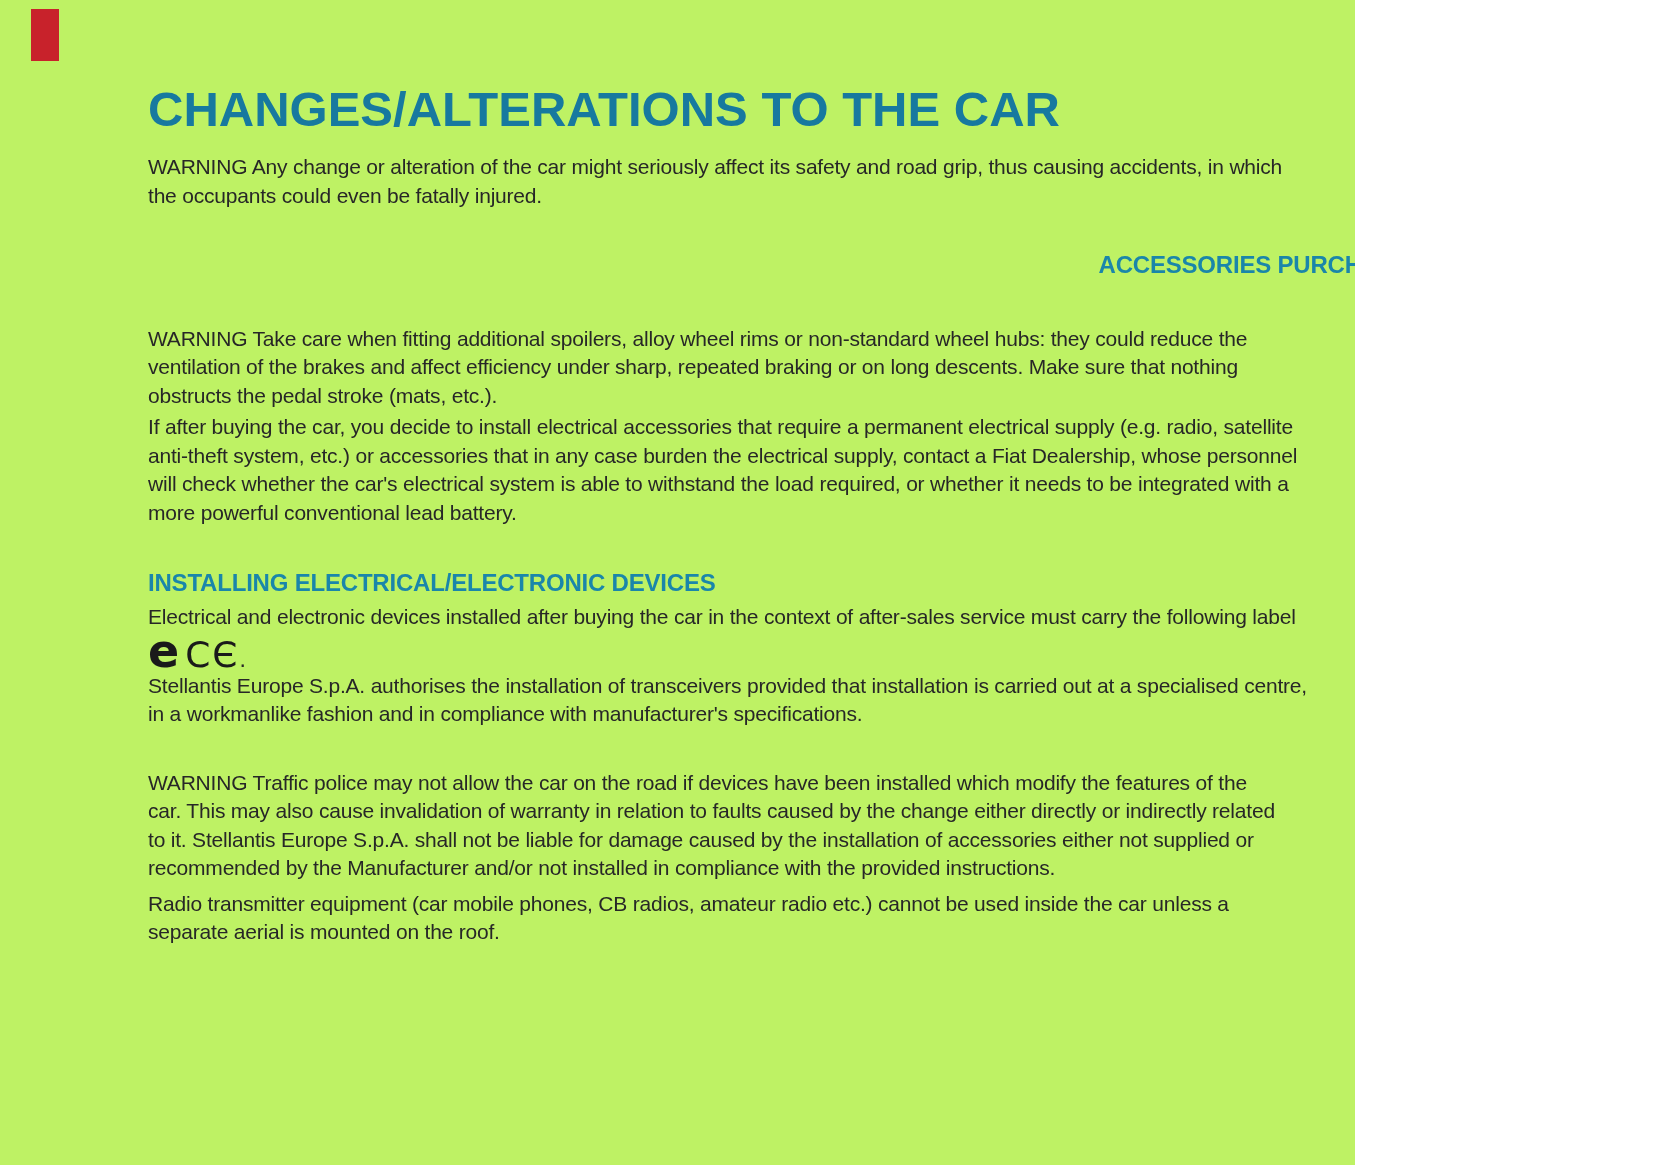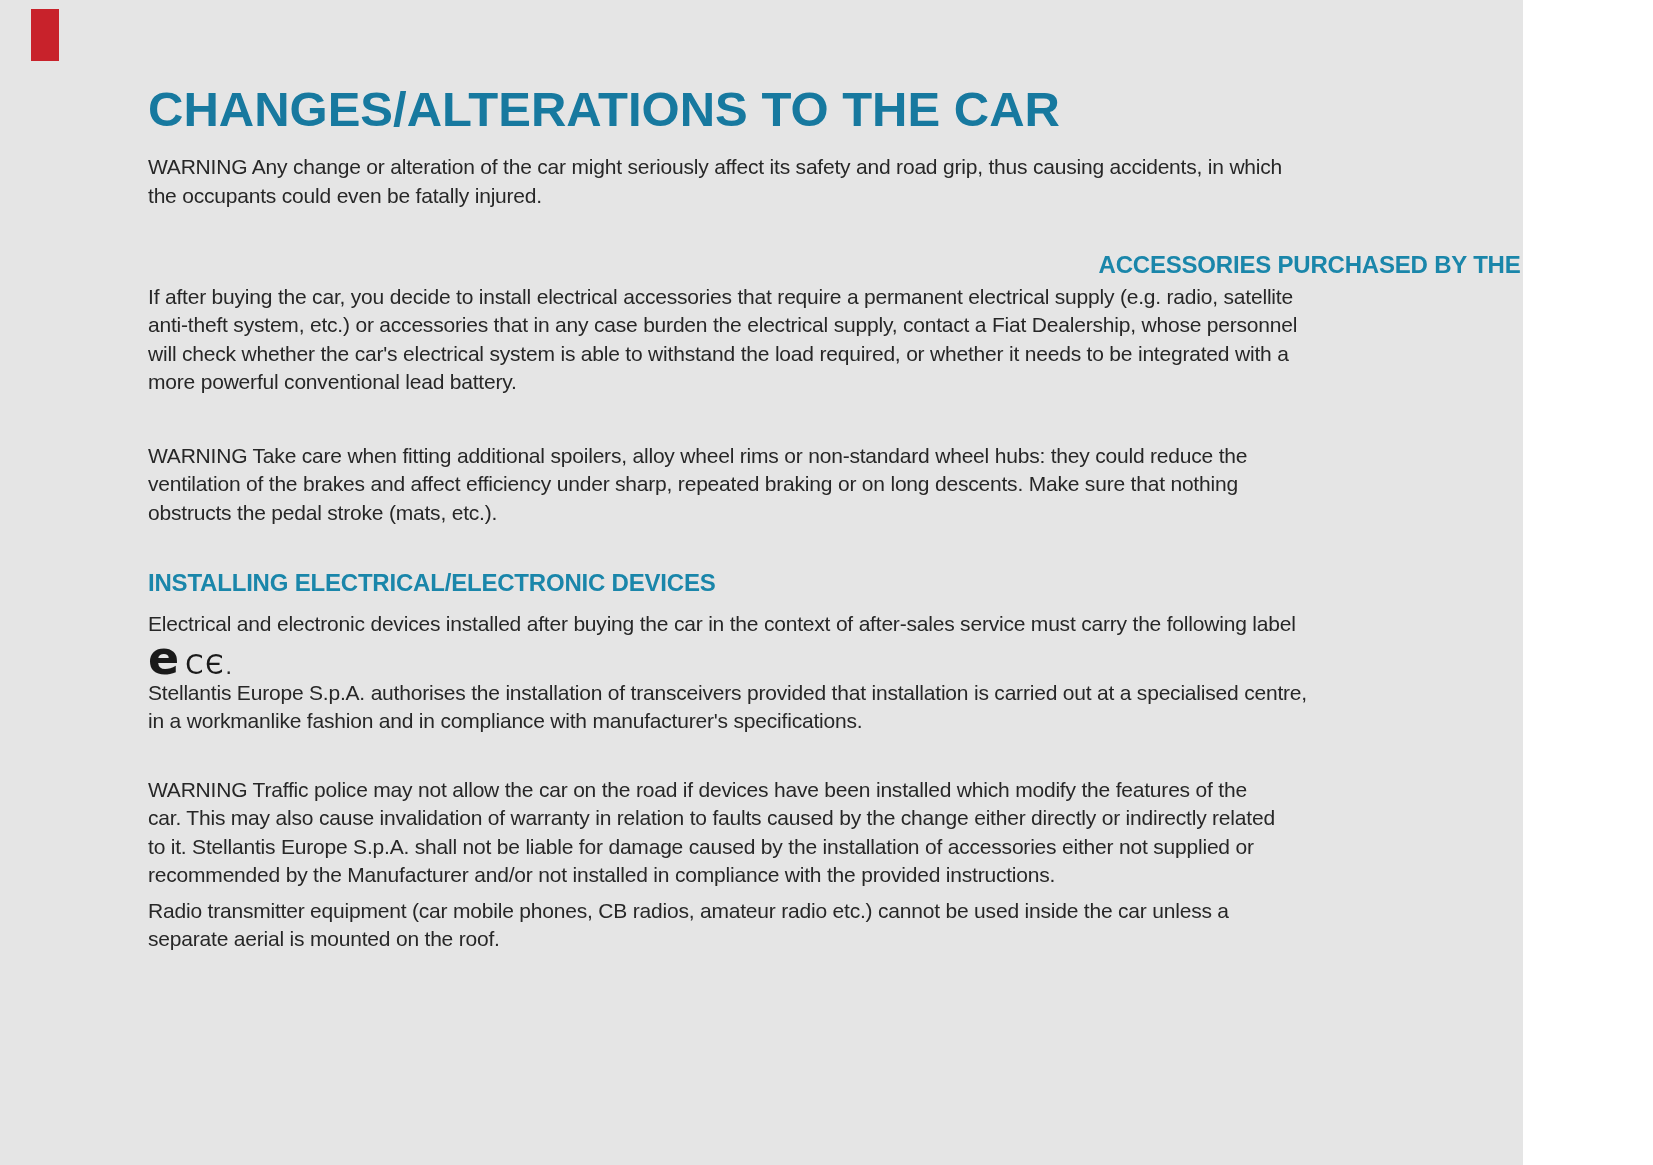--- a/index.html
+++ b/index.html
@@ -2,23 +2,23 @@
 <html><head>
 <meta charset="utf-8">
 <style>
   html, body {
     margin: 0;
     padding: 0;
     background: #ffffff;
   }
   .page {
     position: relative;
-    width: 1523px;
+    width: 1355px;
     height: 1165px;
-    background: #e5e5e5;
+    background: #bef264;
     overflow: hidden;
     font-family: "Liberation Sans", sans-serif;
     color: #272727;
   }
   .section-tab {
     position: absolute;
     left: 31px;
     top: 9px;
     width: 28px;
     height: 52px;
@@ -51,37 +51,37 @@
     font-size: 24px;
     line-height: 1.2;
     font-weight: 700;
     color: #1a86aa;
     letter-spacing: -0.2px;
   }
   .subhead-accessories { margin-top: 41px; text-align: right; }
   .para-accessories   { margin-top: 3px; }
   .para-spoilers      { margin-top: 45px; }
   .subhead-devices    { margin-top: 42px; }
-  .para-devices-intro { margin-top: 12px; }
+  .para-devices-intro { margin-top: 5px; }
   .symbols-row {
     height: 38px;
     display: flex;
     align-items: baseline;
     margin-top: 0px;
   }
   .ece-mark {
     font-family: "DejaVu Sans", sans-serif;
     font-size: 46px;
     line-height: 38px;
     font-weight: 700;
     color: #1a1a1a;
   }
   .ce-mark {
     font-family: "DejaVu Sans", sans-serif;
-    font-size: 26px;
+    font-size: 36px;
     line-height: 38px;
     font-weight: 400;
     letter-spacing: 2px;
     margin-left: 6px;
     color: #1a1a1a;
   }
   .symbols-period {
     font-size: 23px;
     color: #272727;
   }
@@ -99,28 +99,28 @@
 
   <div class="content">
 
     <h1 class="page-title">CHANGES/ALTERATIONS TO THE CAR</h1>
 
     <div class="body-text intro-para">WARNING Any change or alteration of the car might seriously affect its safety and road grip, thus causing accidents, in which
 the occupants could even be fatally injured.</div>
 
     <div class="subhead subhead-accessories">ACCESSORIES PURCHASED BY THE OWNER</div>
 
+    <div class="body-text para-spoilers">WARNING Take care when fitting additional spoilers, alloy wheel rims or non-standard wheel hubs: they could reduce the
+ventilation of the brakes and affect efficiency under sharp, repeated braking or on long descents. Make sure that nothing
+obstructs the pedal stroke (mats, etc.).</div>
+
     <div class="body-text para-accessories">If after buying the car, you decide to install electrical accessories that require a permanent electrical supply (e.g. radio, satellite
 anti-theft system, etc.) or accessories that in any case burden the electrical supply, contact a Fiat Dealership, whose personnel
 will check whether the car's electrical system is able to withstand the load required, or whether it needs to be integrated with a
 more powerful conventional lead battery.</div>
-
-    <div class="body-text para-spoilers">WARNING Take care when fitting additional spoilers, alloy wheel rims or non-standard wheel hubs: they could reduce the
-ventilation of the brakes and affect efficiency under sharp, repeated braking or on long descents. Make sure that nothing
-obstructs the pedal stroke (mats, etc.).</div>
 
     <div class="subhead subhead-devices">INSTALLING ELECTRICAL/ELECTRONIC DEVICES</div>
 
     <div class="body-text para-devices-intro">Electrical and electronic devices installed after buying the car in the context of after-sales service must carry the following label</div>
 
     <div class="symbols-row">
       <span class="ece-mark">e</span>
       <span class="ce-mark">CЄ</span>
       <span class="symbols-period">.</span>
     </div>

